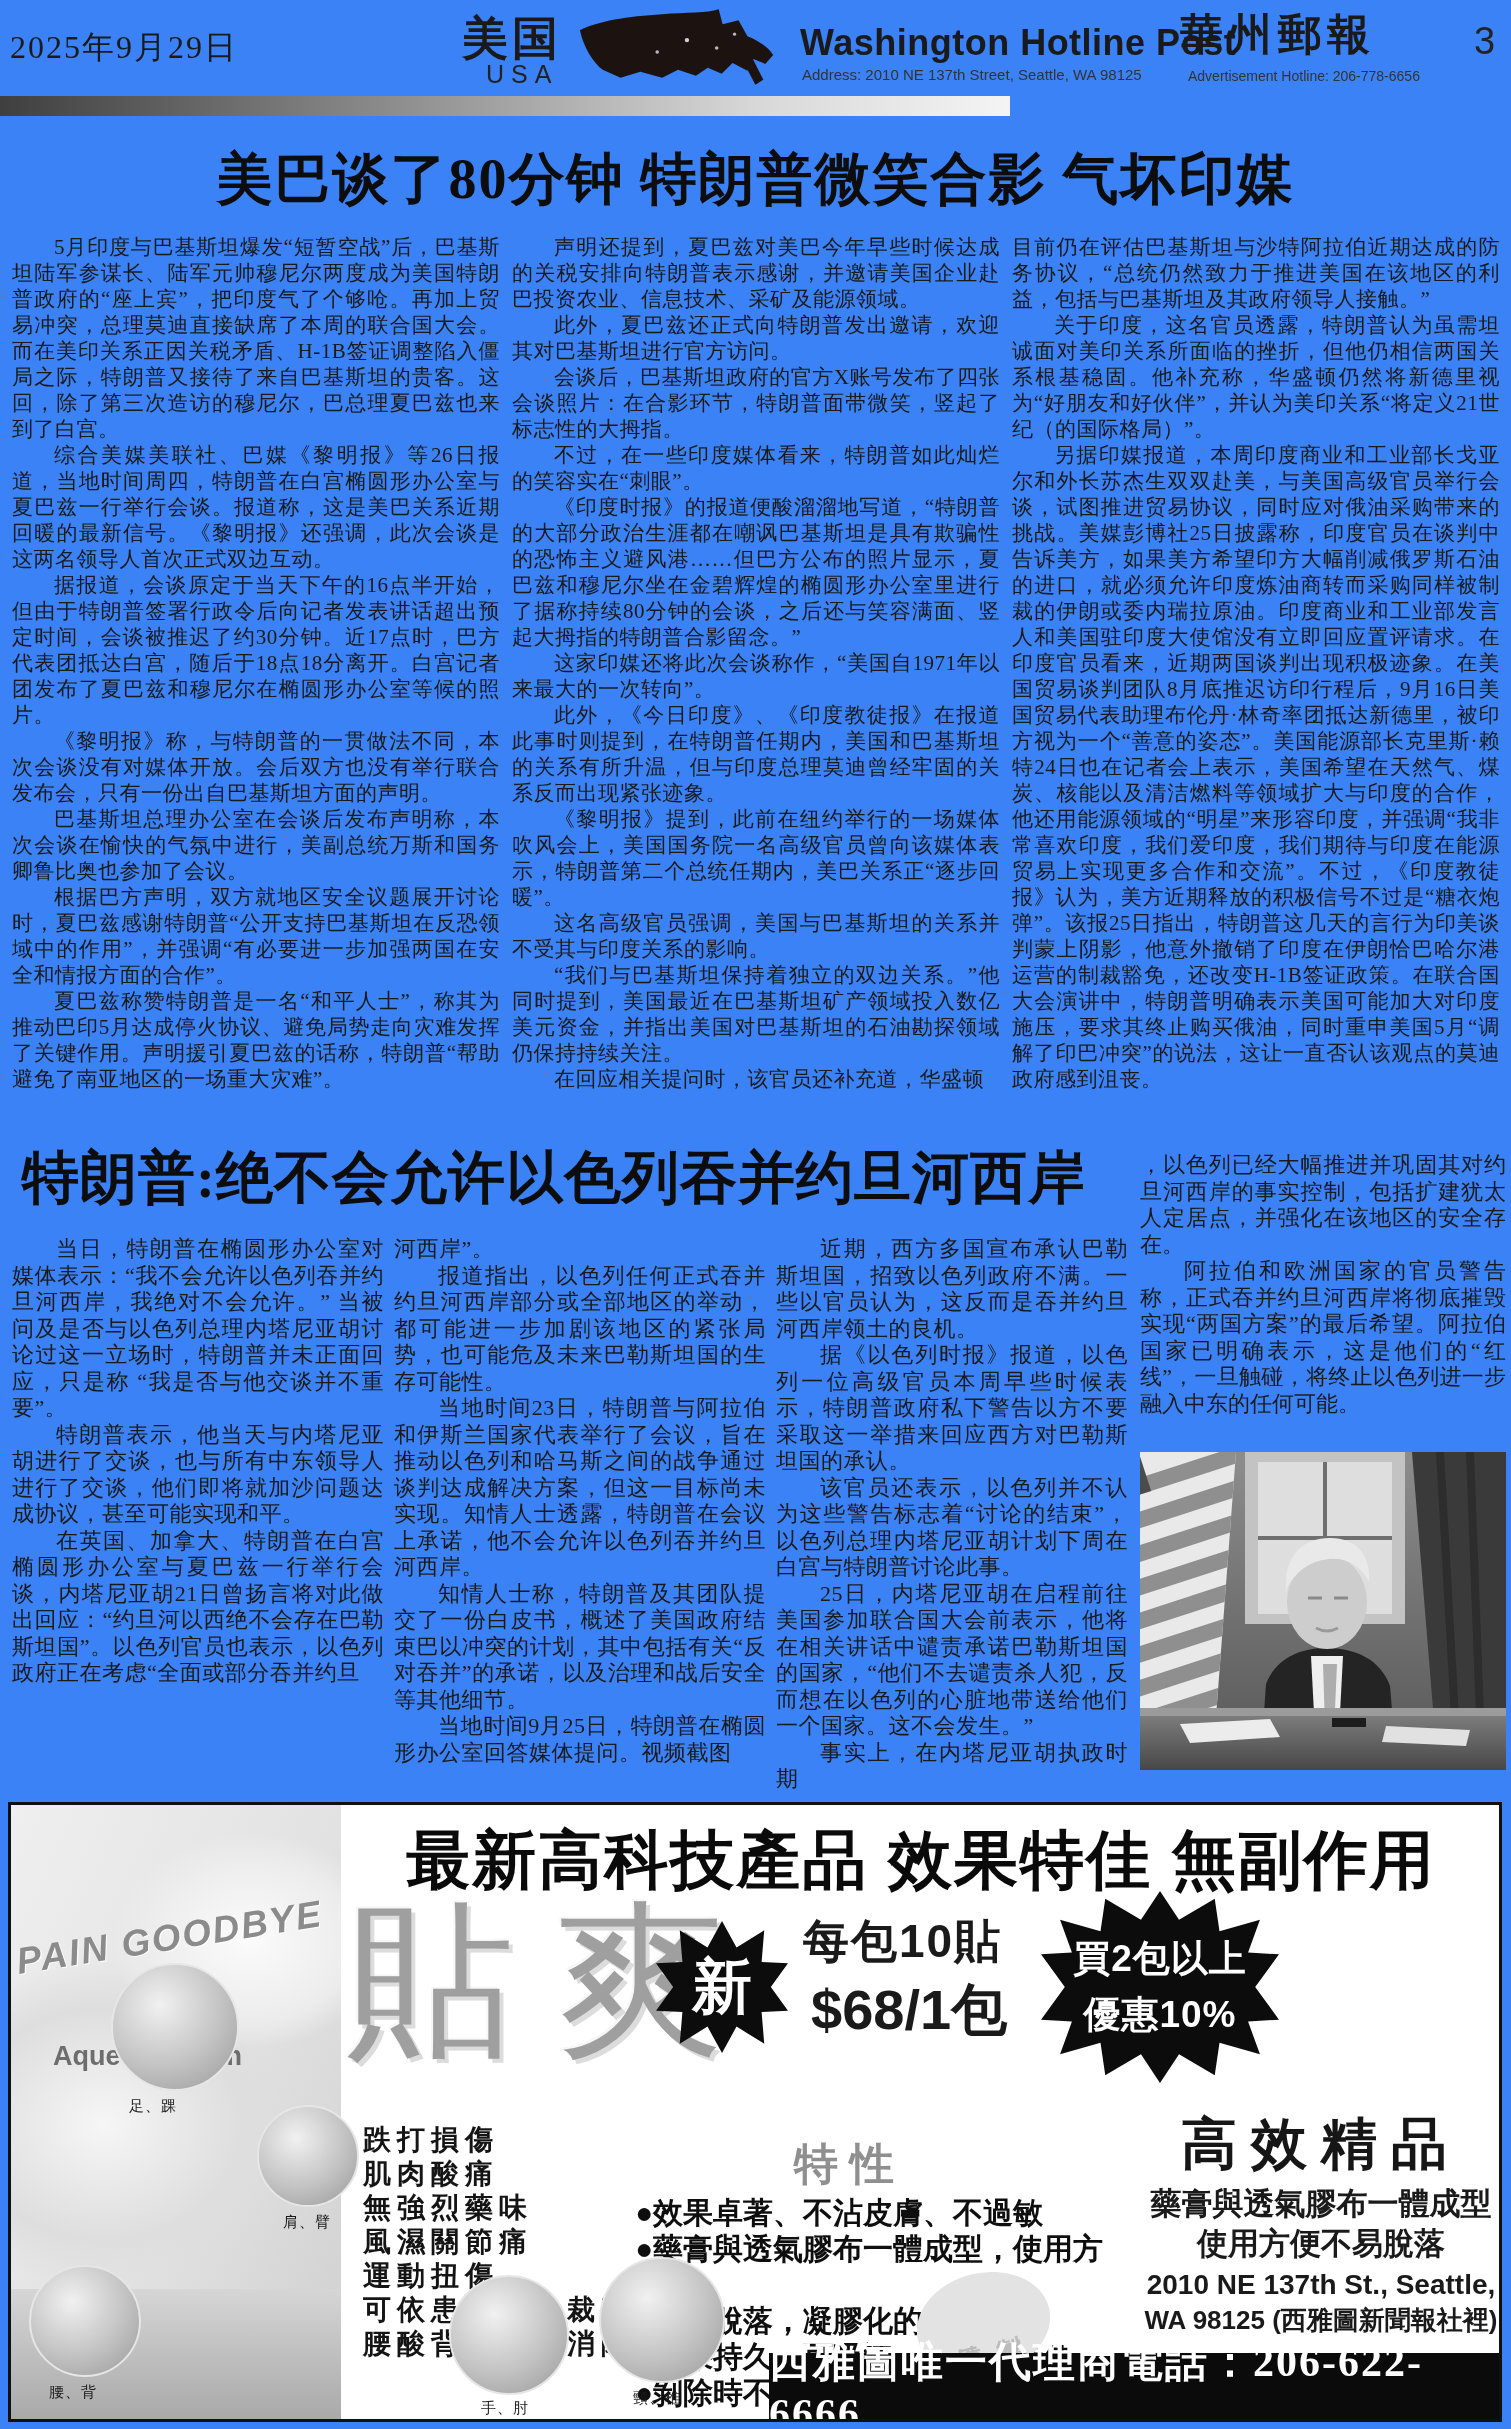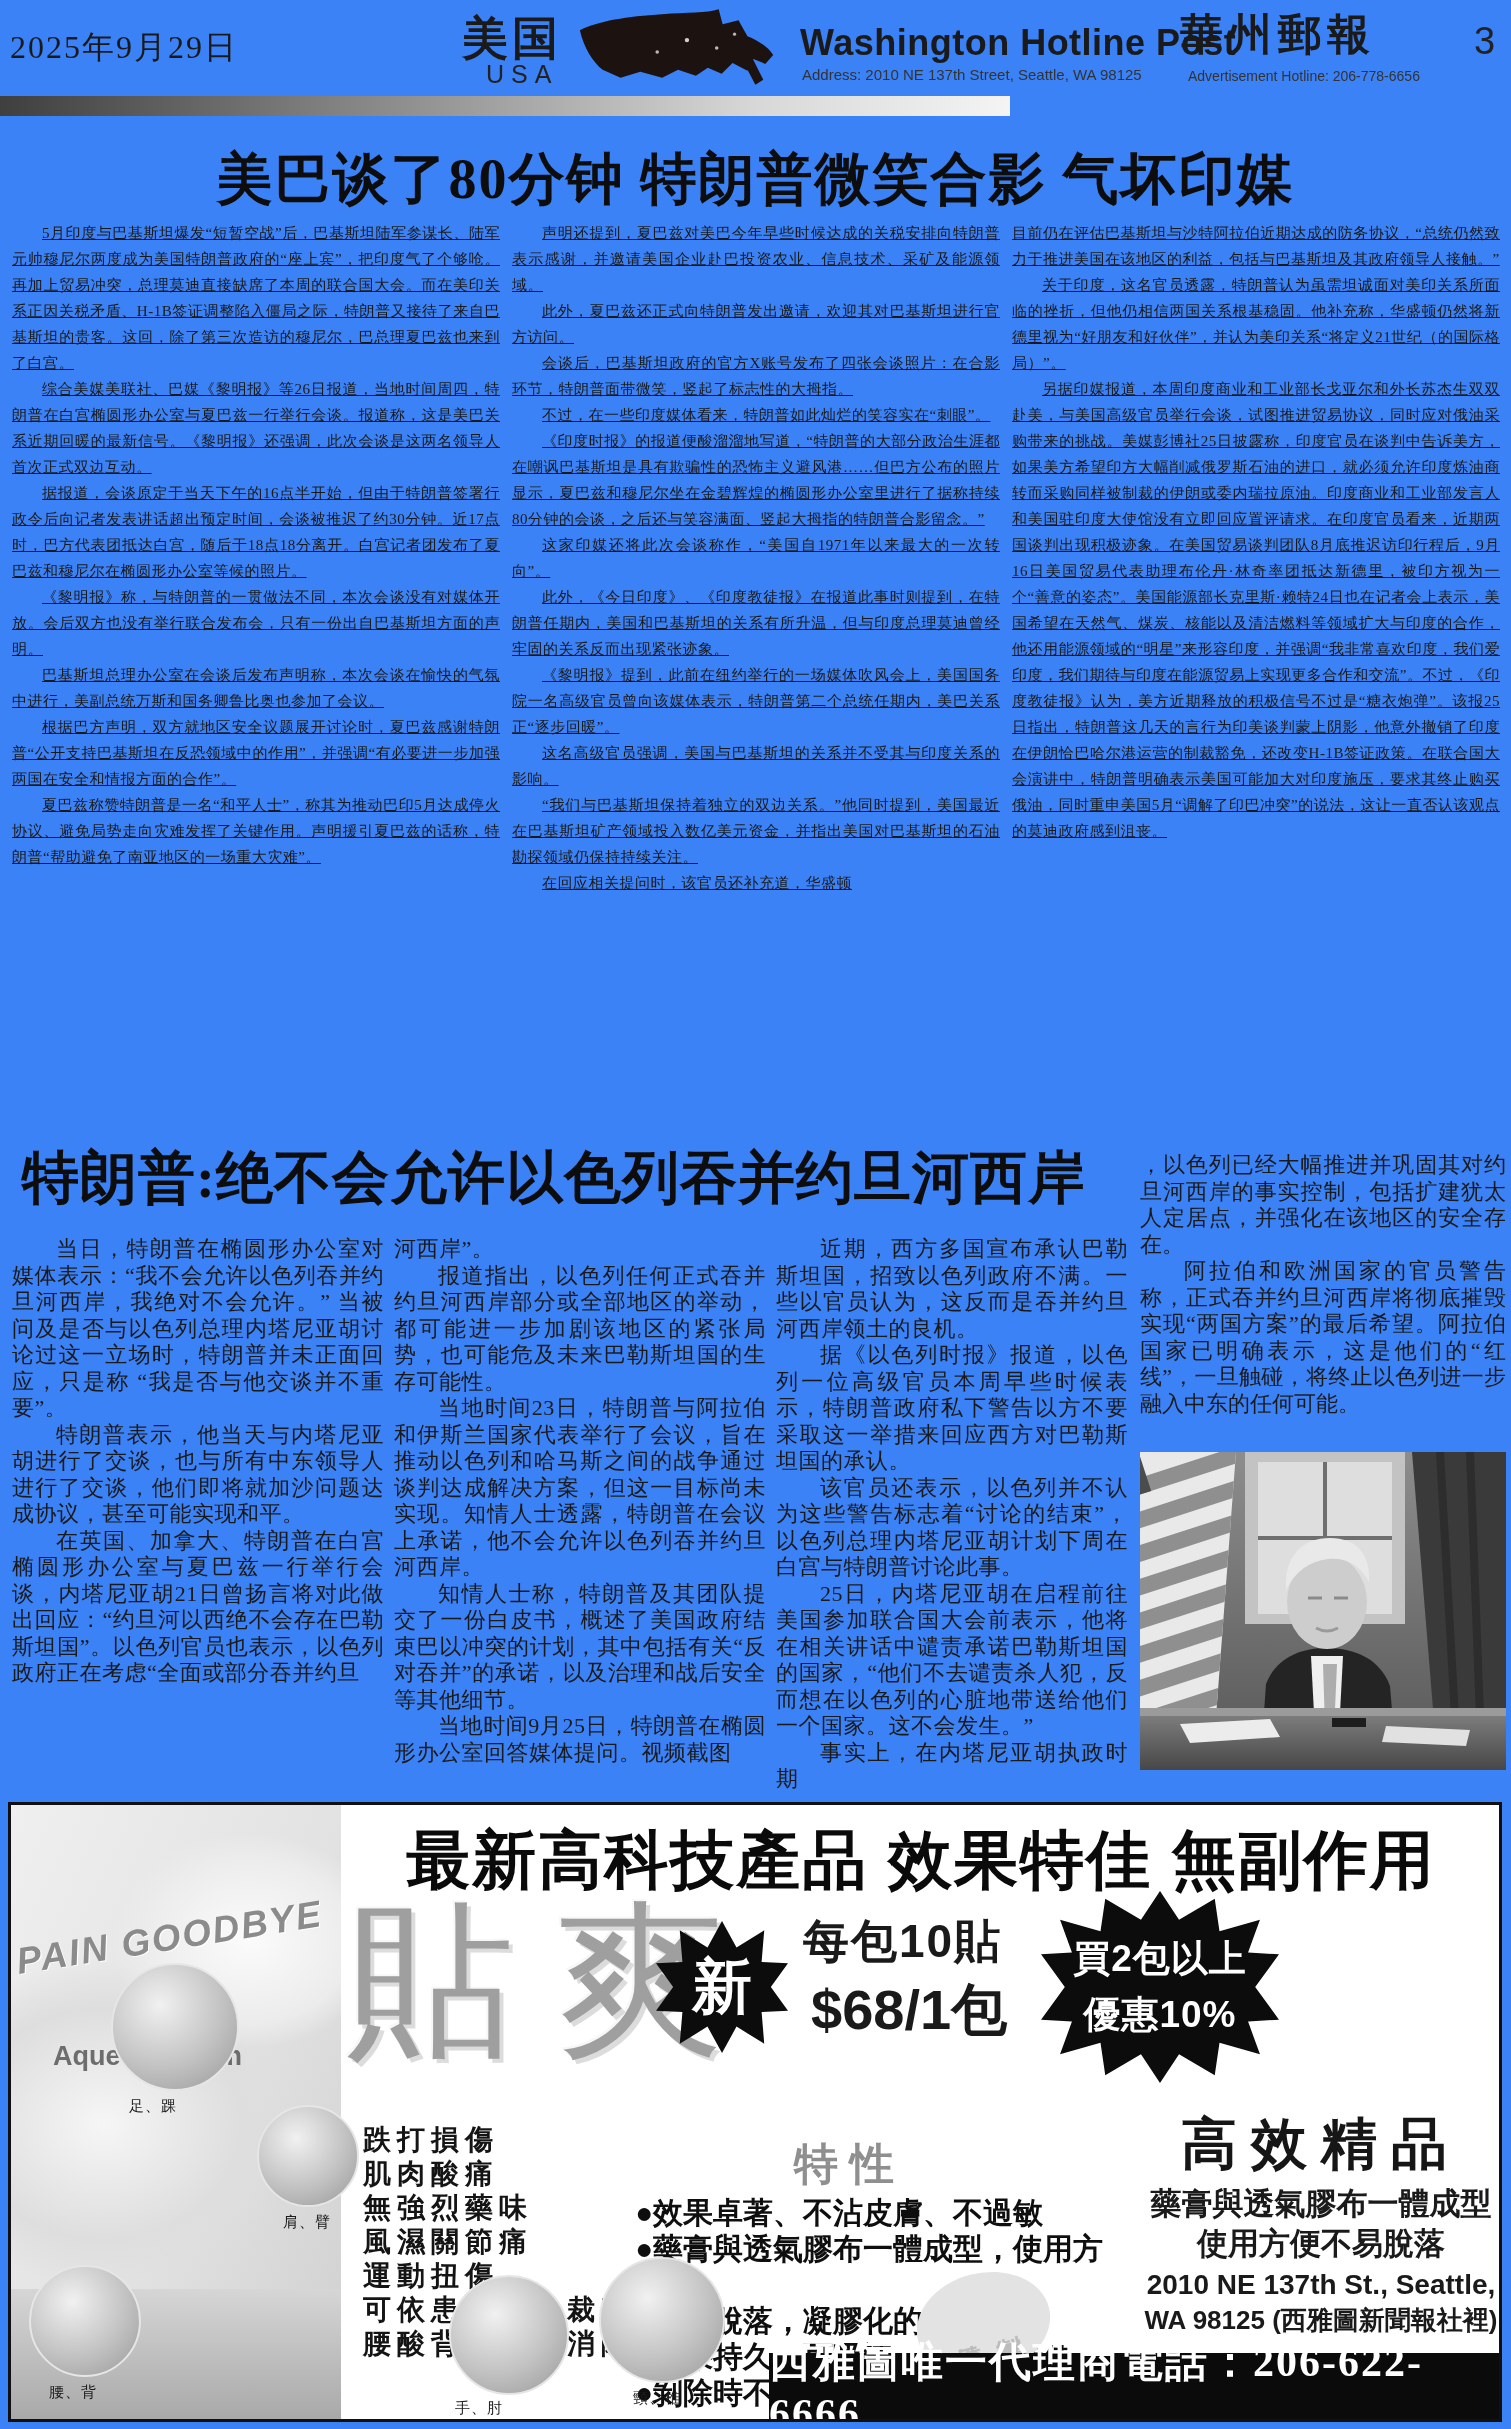--- a/index.html
+++ b/index.html
@@ -24,21 +24,21 @@
   .page-no { left:1474px; top:20px; font-size:38px; color:#222; }
   .grad-bar { left:0; top:96px; width:1010px; height:20px;
     background:linear-gradient(to right,#3f3f3f 0%,#8f8f8f 40%,#d8d8d8 75%,#f4f4f4 100%); }
 
   
   .a1-headline { left:0; top:142px; width:1511px; text-align:center;
     font-size:56px; font-weight:900; letter-spacing:2px; color:#0d0d0d; }
   .col { text-align:justify; word-break:break-all; overflow:hidden; }
   .col p { text-indent:2em; }
   .no-first-indent p:first-child { text-indent:0; }
-  .a1col { top:220px; width:488px; height:876px; font-size:15px; line-height:26px; letter-spacing:0.5px;text-decoration:underline; }
+  .a1col { top:234px; width:488px; height:876px; font-size:21px; line-height:26px; letter-spacing:0.5px; }
   .a1c1 { left:12px; } .a1c2 { left:512px; } .a1c3 { left:1012px; }
 
   
   .a2-headline { left:22px; top:1140px; width:1110px;
     font-size:57px; font-weight:900; letter-spacing:1px; color:#0d0d0d; }
   .a2col { top:1236px; width:372px; height:566px; font-size:22px; line-height:26.5px; letter-spacing:0.5px; }
   .a2c1 { left:12px; } .a2c2 { left:394px; } .a2c3 { left:776px; width:352px; }
   .a2c4 { left:1140px; top:1152px; width:366px; height:296px; font-size:22px; line-height:26.5px; }
   .photo { left:1140px; top:1452px; width:366px; height:318px; background:#6e6e6e; }
 
@@ -90,21 +90,21 @@
     display:flex; align-items:center; justify-content:center; font-size:42px; font-weight:700; letter-spacing:2px; }
   .circle { border-radius:50%; border:2px solid #e6e6e6;
     background:radial-gradient(circle at 38% 32%, #f1f1f1 0%, #c2c2c2 55%, #979797 100%); }
   .c1 { left:100px; top:158px; width:128px; height:128px; }
   .c2 { left:246px; top:300px; width:102px; height:102px; }
   .c3 { left:18px; top:460px; width:112px; height:112px; }
   .c4 { left:438px; top:470px; width:120px; height:120px; }
   .c5 { left:588px; top:452px; width:126px; height:126px; }
   .clabel { font-size:15px; color:#1c1c1c; letter-spacing:1px; }
   .lb1 { left:272px; top:408px; } .lb2 { left:118px; top:292px; }
-  .lb3 { left:38px; top:578px; } .lb4 { left:444px; top:594px; } .lb5 { left:622px; top:584px; }
+  .lb3 { left:38px; top:578px; } .lb4 { left:470px; top:594px; } .lb5 { left:622px; top:584px; }
 </style>
 </head>
 <body>
 
 <div class="page">
 
   <div>
     <div class="abs date">2025年9月29日</div>
     <div class="abs section-cn">美国</div>
     <div class="abs section-en sans">USA</div>

